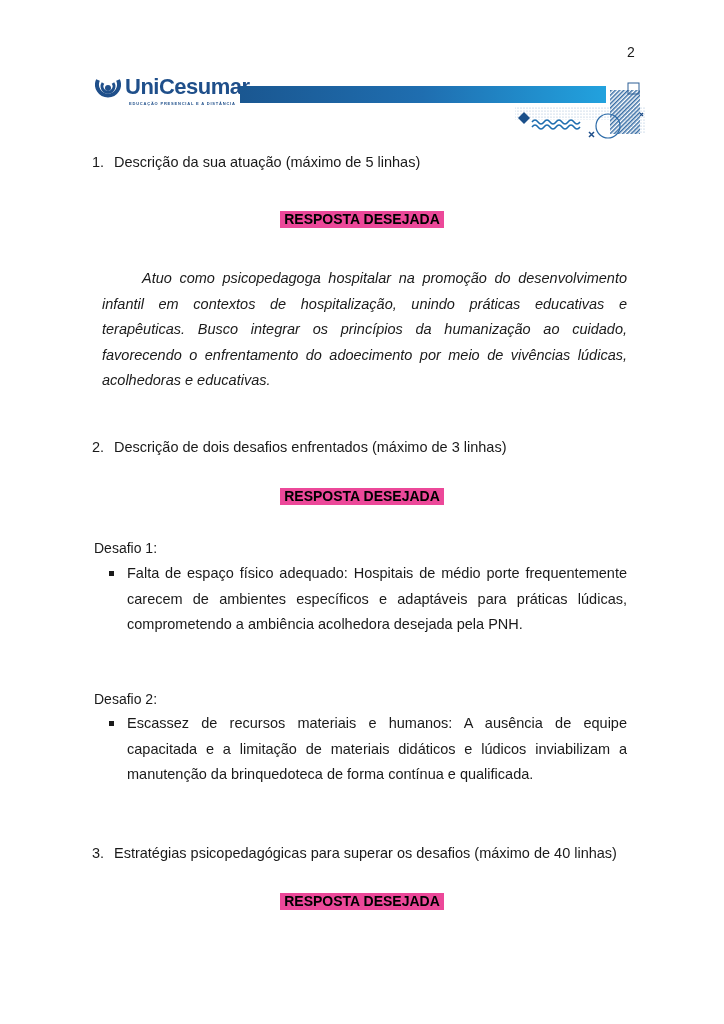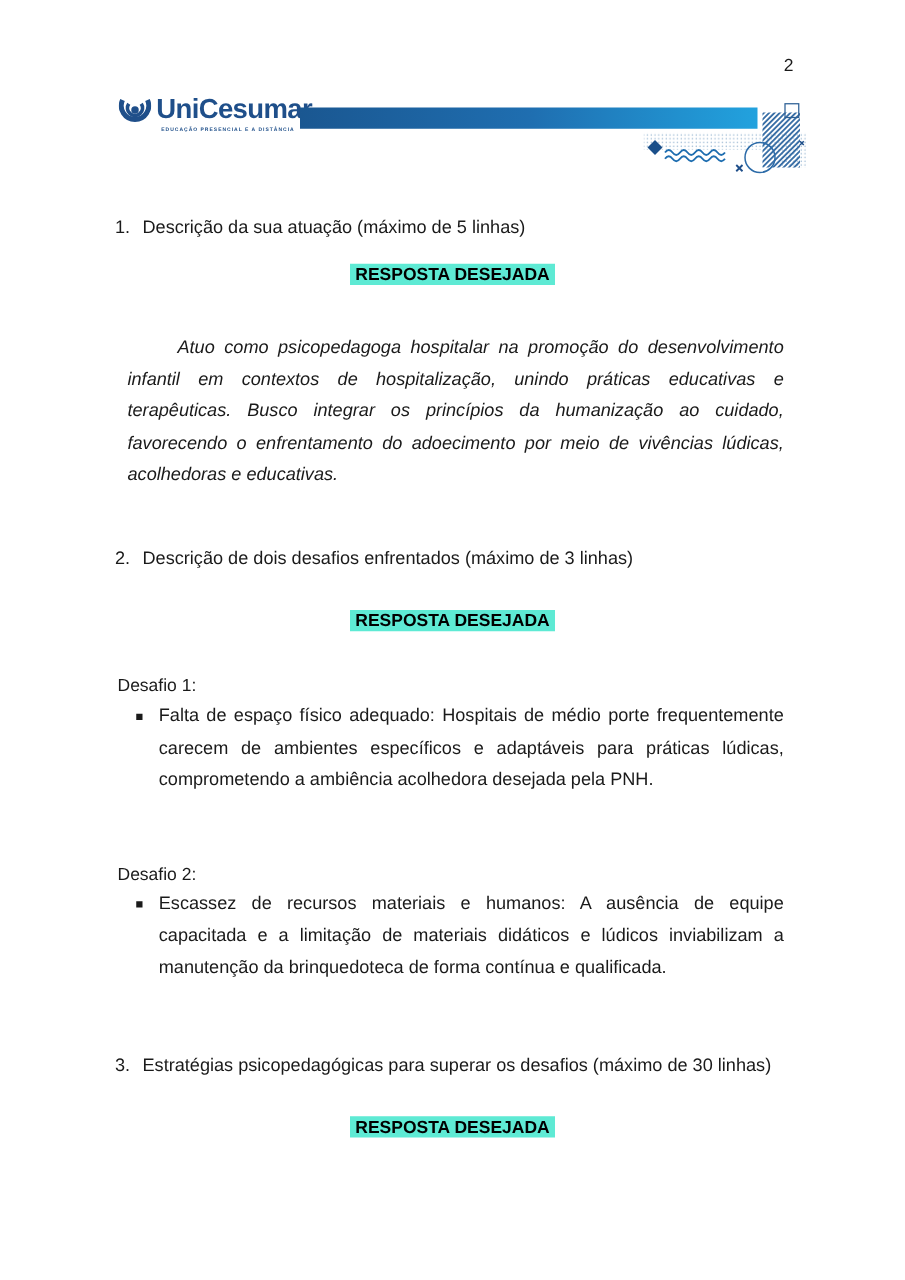--- a/index.html
+++ b/index.html
@@ -13,21 +13,21 @@
                color: #1f4f8a; letter-spacing: -0.5px; }
   .logo-sub { position: absolute; left: 34px; top: 27px; font-size: 4px; color: #1f4f8a;
               letter-spacing: 0.8px; font-weight: bold; white-space: nowrap; }
   .banner { position: absolute; left: 240px; top: 86px; width: 366px; height: 17px;
             background: linear-gradient(90deg, #1a5791 0%, #1f6eb0 50%, #22a2de 100%); }
   .deco { position: absolute; left: 370px; top: 80px; width: 280px; height: 60px; }
 
   .text { position: absolute; font-size: 14.5px; line-height: 26px; }
   .q { left: 92px; }
   .q .num { display: inline-block; width: 22px; }
-  .resp { position: absolute; left: 280px; width: 164px; height: 17px; background: #5eead4;
+  .resp { position: absolute; left: 280px; width: 164px; height: 17px; background: #ec4899;
           font-weight: bold; font-size: 14px; line-height: 17px; text-align: center; color: #000; }
   .para { position: absolute; left: 94px; width: 541px; font-size: 14.5px; line-height: 25.5px;
           text-align: justify; }
   .para p { margin: 8px; text-indent: 40px; font-style: italic; }
   .bullet-item { position: absolute; left: 105px; width: 522px; font-size: 14.5px; line-height: 25.5px;
                  text-align: justify; padding-left: 22px; box-sizing: border-box; }
   .bullet-mark { position: absolute; left: 0px; top: 10px; width: 5px; height: 5px; background: #1a1a1a; }
   .label { position: absolute; left: 94px; font-size: 14px; }
 </style>
 </head>
@@ -61,21 +61,21 @@
     <rect x="258" y="3" width="11" height="11" fill="none" stroke="#2c5f95" stroke-width="1"></rect>
     <path d="M148 38 l6 -6 l6 6 l-6 6 z" fill="#1a4f8a"></path>
     <path d="M162 42 q3 -4 6 0 t6 0 t6 0 t6 0 t6 0 t6 0 t6 0 t6 0" fill="none" stroke="#1f6eb0" stroke-width="1.5"></path>
     <path d="M162 47 q3 -4 6 0 t6 0 t6 0 t6 0 t6 0 t6 0 t6 0 t6 0" fill="none" stroke="#1f6eb0" stroke-width="1.5"></path>
     <circle cx="238" cy="46" r="12" fill="none" stroke="#2c6ba8" stroke-width="1.2"></circle>
     <path d="M219 52 l5 5 M224 52 l-5 5" stroke="#1f4f8a" stroke-width="1.5"></path>
     <path d="M270 33 l3 3 M273 33 l-3 3" stroke="#1f4f8a" stroke-width="1.2"></path>
   </svg>
 </div>
 
-<div class="text q" style="top:169px;">
+<div class="text q" style="top:149px;">
   <span class="num">1.</span><span>Descrição da sua atuação (máximo de 5 linhas)</span>
 </div>
 <div class="resp" style="top:211px;">RESPOSTA DESEJADA</div>
 <div class="para" style="top:258px;">
   <p>Atuo como psicopedagoga hospitalar na promoção do desenvolvimento infantil em contextos de hospitalização, unindo práticas educativas e terapêuticas. Busco integrar os princípios da humanização ao cuidado, favorecendo o enfrentamento do adoecimento por meio de vivências lúdicas, acolhedoras e educativas.</p>
 </div>
 
 <div class="text q" style="top:434px;">
   <span class="num">2.</span><span>Descrição de dois desafios enfrentados (máximo de 3 linhas)</span>
 </div>
@@ -87,15 +87,15 @@
   <span>Falta de espaço físico adequado: Hospitais de médio porte frequentemente carecem de ambientes específicos e adaptáveis para práticas lúdicas, comprometendo a ambiência acolhedora desejada pela PNH.</span>
 </div>
 
 <div class="label" style="top:691px;">Desafio 2:</div>
 <div class="bullet-item" style="top:711px;">
   <span class="bullet-mark" style="left:4px;"></span>
   <span>Escassez de recursos materiais e humanos: A ausência de equipe capacitada e a limitação de materiais didáticos e lúdicos inviabilizam a manutenção da brinquedoteca de forma contínua e qualificada.</span>
 </div>
 
 <div class="text q" style="top:840px;">
-  <span class="num">3.</span><span>Estratégias psicopedagógicas para superar os desafios (máximo de 30 linhas)</span>
+  <span class="num">3.</span><span>Estratégias psicopedagógicas para superar os desafios (máximo de 40 linhas)</span>
 </div>
 <div class="resp" style="top:893px;">RESPOSTA DESEJADA</div>
 
 </body></html>

